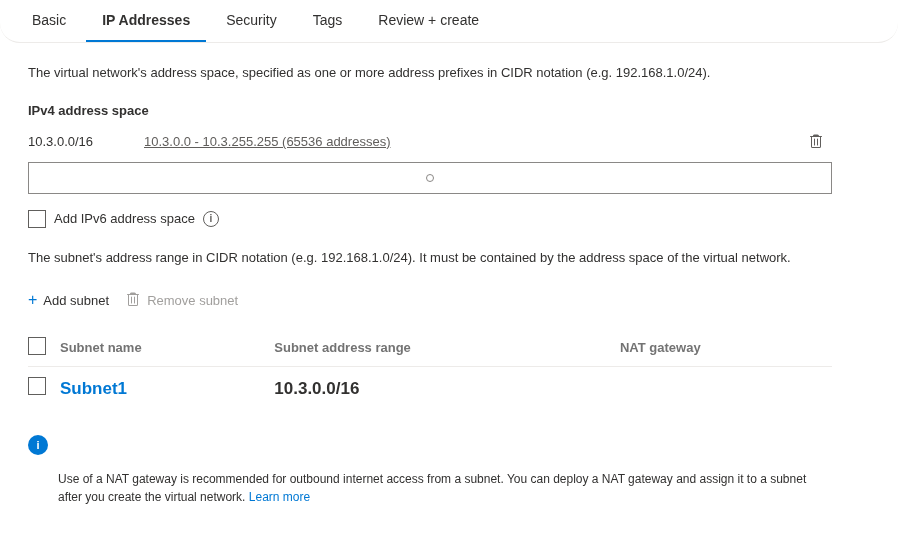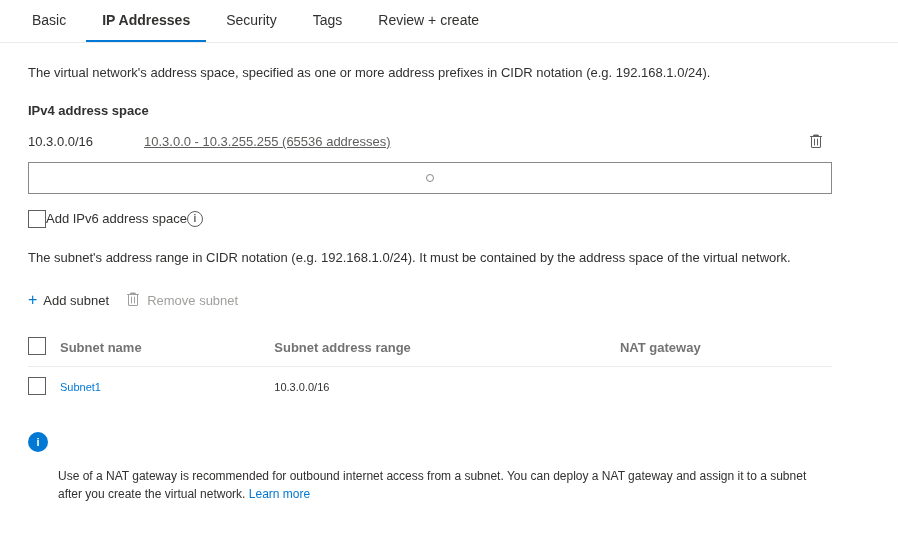--- a/index.html
+++ b/index.html
@@ -11,20 +11,21 @@
       padding: 0;
     }
 
     
     .tab-bar {
       display: flex;
       align-items: center;
       border-bottom: 1px solid #edebe9;
       padding: 0 16px;
       gap: 4px;
+      border-radius: 20px;
     }
     .tab {
       padding: 12px 16px;
       cursor: pointer;
       font-size: 14px;
       color: #323130;
       border-bottom: 2px solid transparent;
       white-space: nowrap;
       text-decoration: none;
       background: none;
@@ -113,20 +114,21 @@
       height: 8px;
       border-radius: 50%;
       border: 1px solid #8a8886;
       background: none;
     }
 
     
     .checkbox-row {
       display: flex;
       align-items: center;
+      gap: 8px;
       margin-bottom: 20px;
     }
     .checkbox-box {
       width: 18px;
       height: 18px;
       border: 1px solid #605e5c;
       background: #fff;
       display: inline-flex;
       align-items: center;
       justify-content: center;
@@ -203,22 +205,23 @@
     .subnet-table th {
       text-align: left;
       font-weight: 600;
       font-size: 13px;
       color: #737373;
       padding: 8px 8px 8px 0;
       border-bottom: 1px solid #edebe9;
     }
     .subnet-table td {
       padding: 10px 8px 10px 0;
-      font-size: 11px;
+      font-size: 17px;
       vertical-align: middle;
+      font-weight: bold;
     }
     .th-checkbox, .td-checkbox {
       width: 32px;
       padding-right: 8px !important;
     }
     .link-text {
       color: #0078d4;
       cursor: pointer;
       text-decoration: none;
     }

